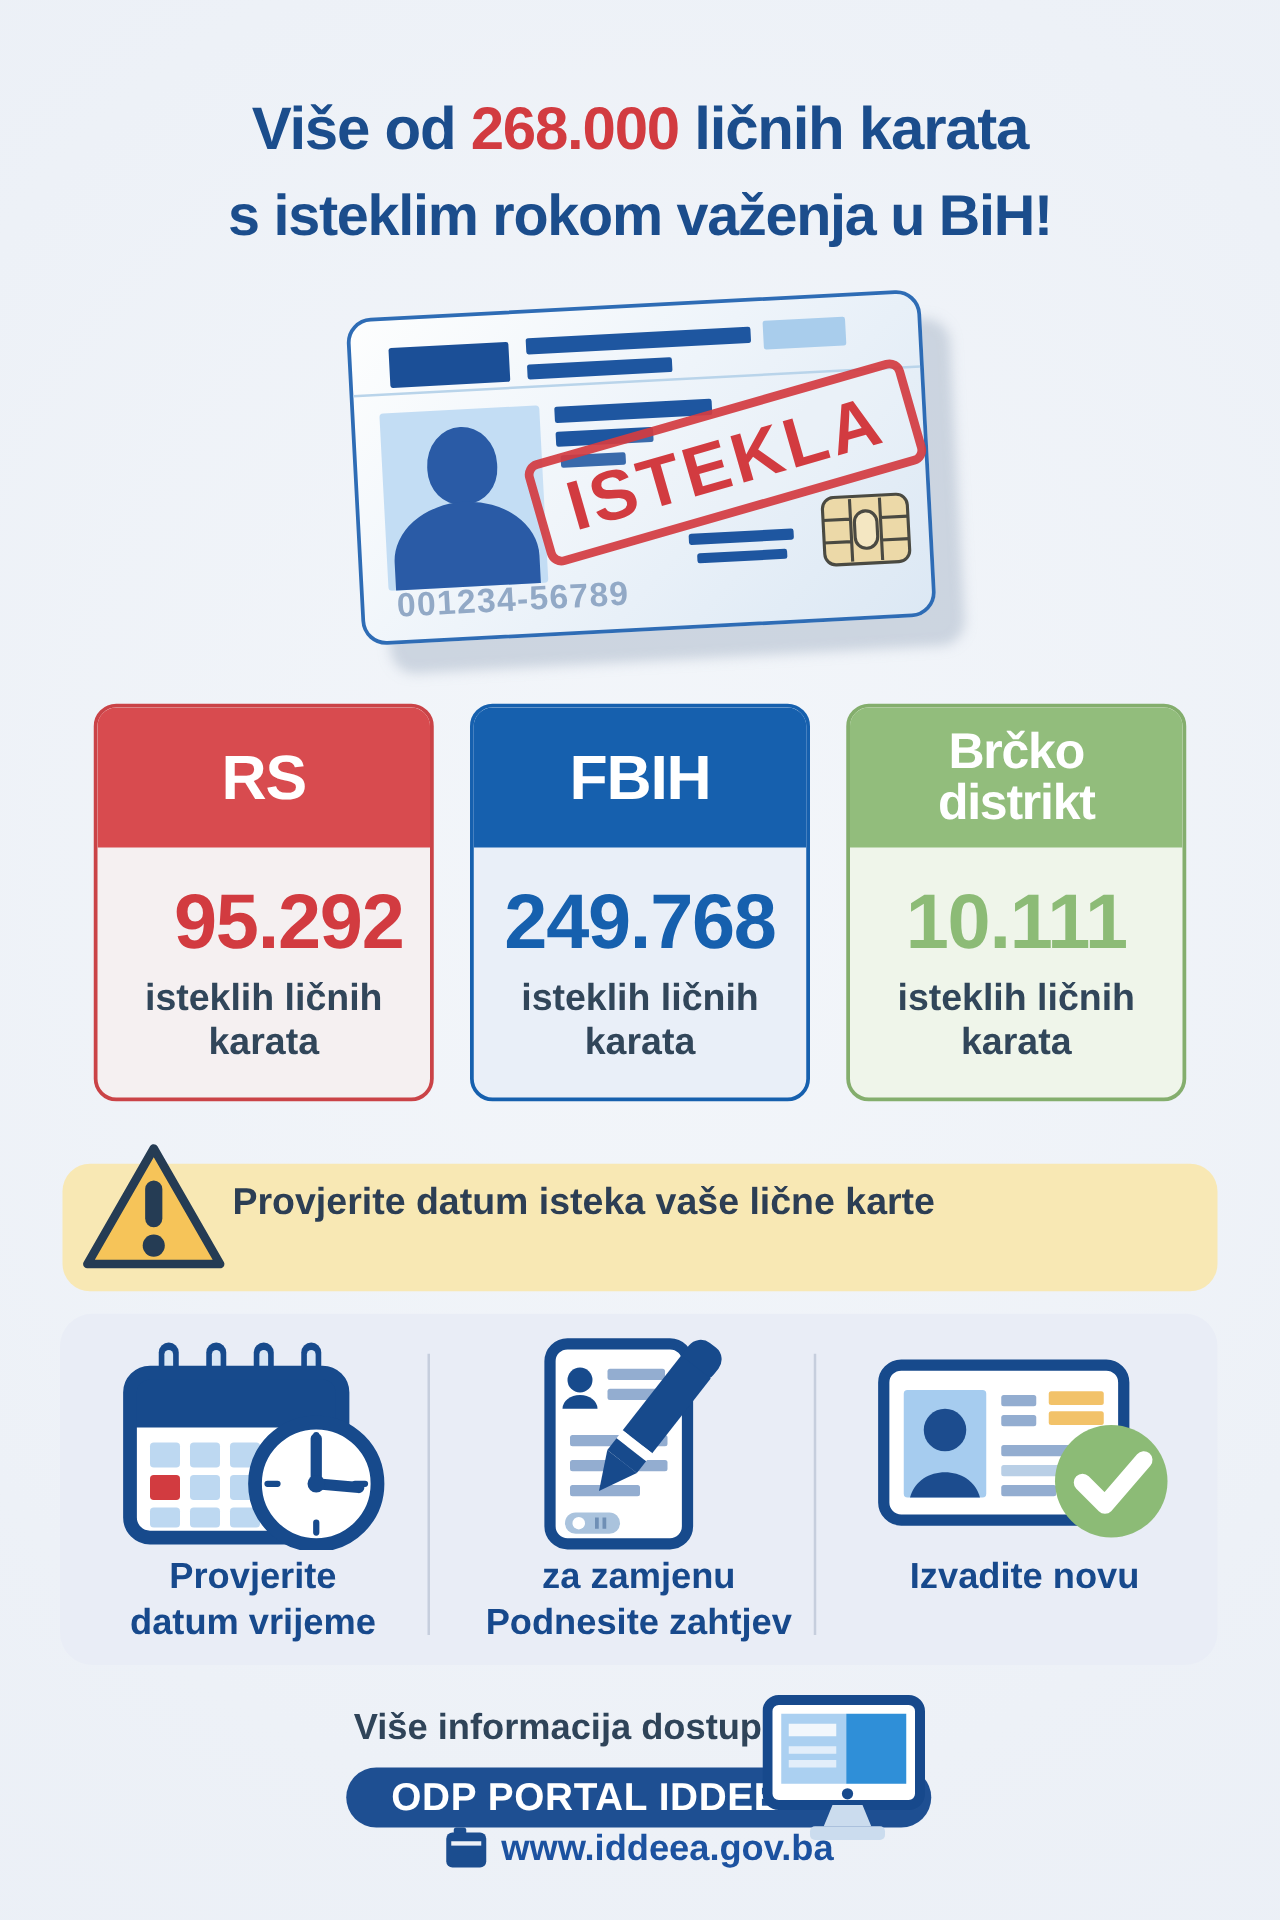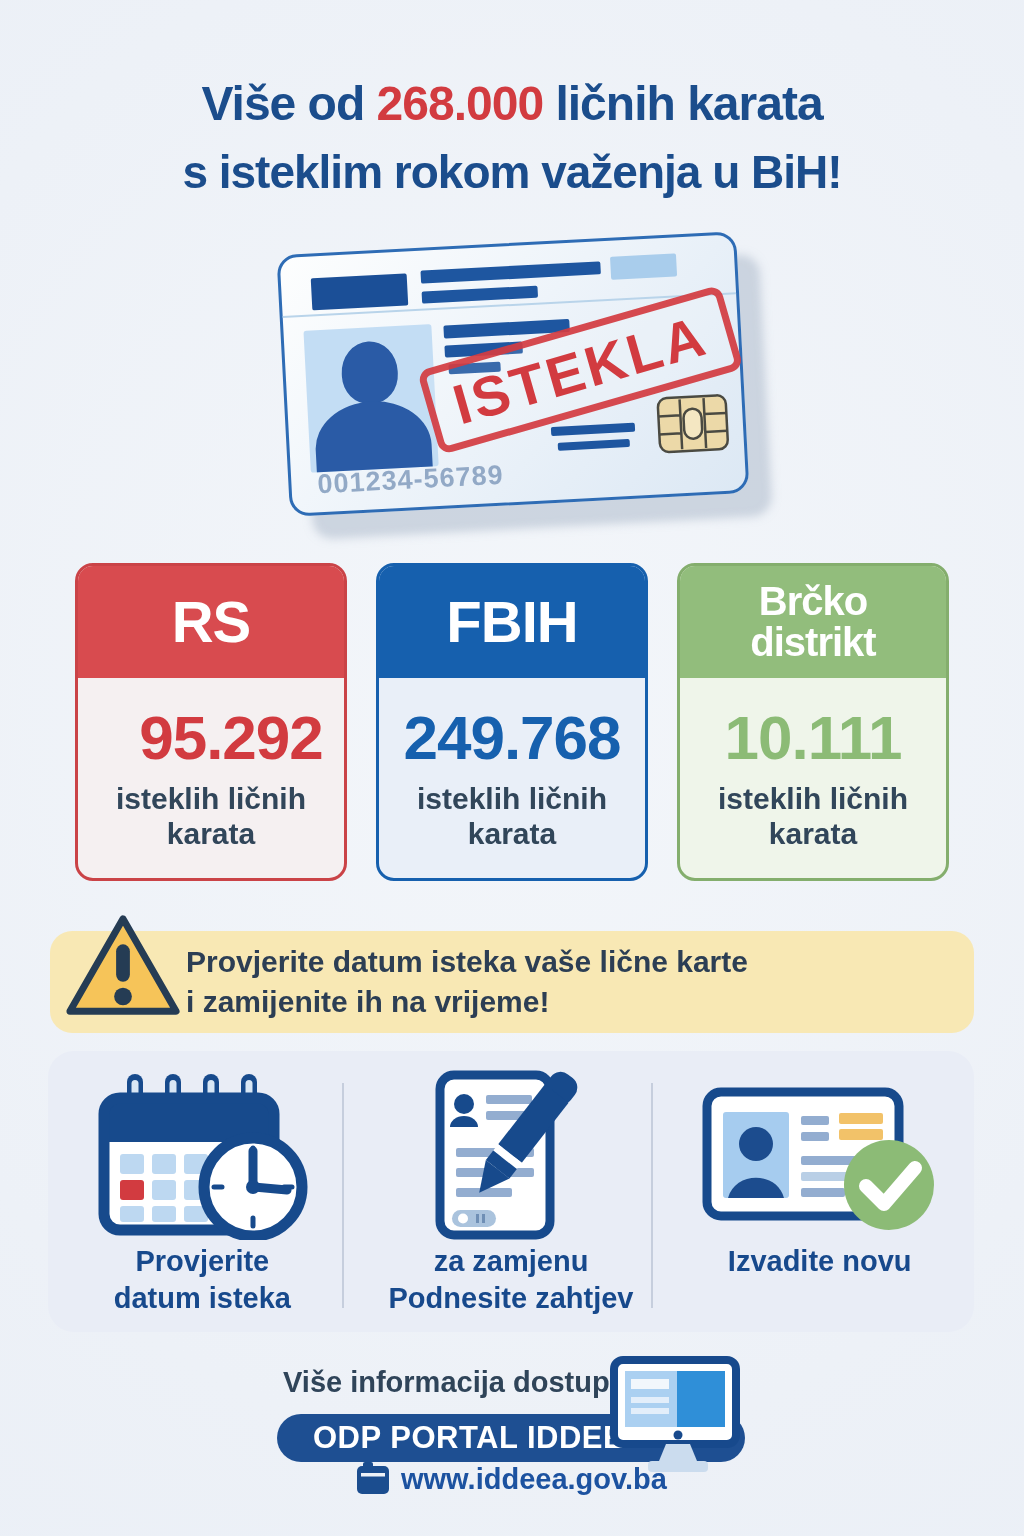--- a/index.html
+++ b/index.html
@@ -34,21 +34,21 @@
   .idc-small2{left:268px;top:199px;width:72px;height:8px;background:#5288c5;}
   .idc-chip{position:absolute;left:368px;top:158px;width:72px;height:58px;}
   .idc-number{position:absolute;left:26px;bottom:12px;font-size:27px;font-weight:bold;color:#92a9c6;letter-spacing:1px;}
   .idc-stamp{position:absolute;left:137px;top:84px;transform:rotate(-13deg);
              border:7px solid rgba(210,59,64,0.92);border-radius:12px;padding:4px 20px;
              color:#d23b40;font-size:56px;font-weight:bold;letter-spacing:3px;background:rgba(255,255,255,0.12);}
 
   
   .stats-row{position:absolute;left:75px;top:563px;width:875px;display:flex;gap:29px;}
   .stat-card{width:272px;height:318px;border-radius:18px;overflow:hidden;border:3px solid;box-sizing:border-box;text-align:center;}
-  .stat-header{height:112px;display:flex;align-items:center;justify-content:center;color:#fff;font-weight:bold;font-size:58px;letter-spacing:-1px;line-height:1.02;padding:0 26px;}
+  .stat-header{height:112px;display:flex;align-items:center;justify-content:center;color:#fff;font-weight:bold;font-size:50px;letter-spacing:-1px;line-height:1.02;padding:0 26px;}
   .stat-card--rs{border-color:#ca4347;background:#f5f0f1;}
   .stat-card--rs .stat-header{background:#d84b4f;}
   .stat-card--rs .stat-value{color:#d23b40;margin-left:40px;}
   .stat-card--fbih{border-color:#1660ae;background:#e9eff8;}
   .stat-card--fbih .stat-header{background:#1660ae;}
   .stat-card--fbih .stat-value{color:#1660ae;}
   .stat-card--brcko{border-color:#84ae6d;background:#eff5ea;}
   .stat-card--brcko .stat-header{background:#92bd7c;font-size:40px;}
   .stat-card--brcko .stat-value{color:#8cbb76;}
   .stat-value{margin-top:24px;font-size:62px;font-weight:bold;letter-spacing:-1px;}
@@ -125,21 +125,20 @@
   </div>
 
   <div class="banner">
     <svg class="banner-icon" viewBox="0 0 120 112">
       <polygon points="60,8 114,102 6,102" fill="#f6c459" stroke="#253c54" stroke-width="7" stroke-linejoin="round"></polygon>
       <rect x="53" y="34" width="14" height="38" rx="7" fill="#253c54"></rect>
       <circle cx="60" cy="87" r="9" fill="#253c54"></circle>
     </svg>
     <div class="banner-text">
       <div>Provjerite datum isteka vaše lične karte</div>
-      <div>i zamijenite ih na vrijeme!</div>
     </div>
   </div>
 
   <div class="steps-panel">
     <div class="vline vline-1"></div>
     <div class="vline vline-2"></div>
 
     <div class="step-col">
       <div class="step-icon">
         <svg width="225" height="168" viewBox="0 0 225 168">
@@ -171,21 +170,21 @@
             <circle cx="163" cy="115" r="49" fill="#ffffff" stroke="#174a8c" stroke-width="11"></circle>
             <path d="M163 76 v8 M202 115 h-8 M163 154 v-8 M124 115 h8" stroke="#174a8c" stroke-width="5" stroke-linecap="round"></path>
             <path d="M163 115 V79" stroke="#174a8c" stroke-width="9" stroke-linecap="round"></path>
             <path d="M163 115 L197 118" stroke="#174a8c" stroke-width="9" stroke-linecap="round"></path>
             <circle cx="163" cy="115" r="7" fill="#174a8c"></circle>
           </g>
         </svg>
       </div>
       <div class="step-label">
         <div>Provjerite</div>
-        <div>datum isteka</div>
+        <div>datum vrijeme</div>
       </div>
     </div>
 
     <div class="step-col">
       <div class="step-icon">
         <svg width="190" height="172" viewBox="0 0 190 172">
           <rect x="24" y="5" width="110" height="160" rx="14" fill="#ffffff" stroke="#174a8c" stroke-width="9"></rect>
           <circle cx="48" cy="34" r="10" fill="#174a8c"></circle>
           <path d="M34 57 a14 11 0 0 1 28 0 z" fill="#174a8c"></path>
           <rect x="70" y="25" width="46" height="9" rx="2" fill="#93add0"></rect>

